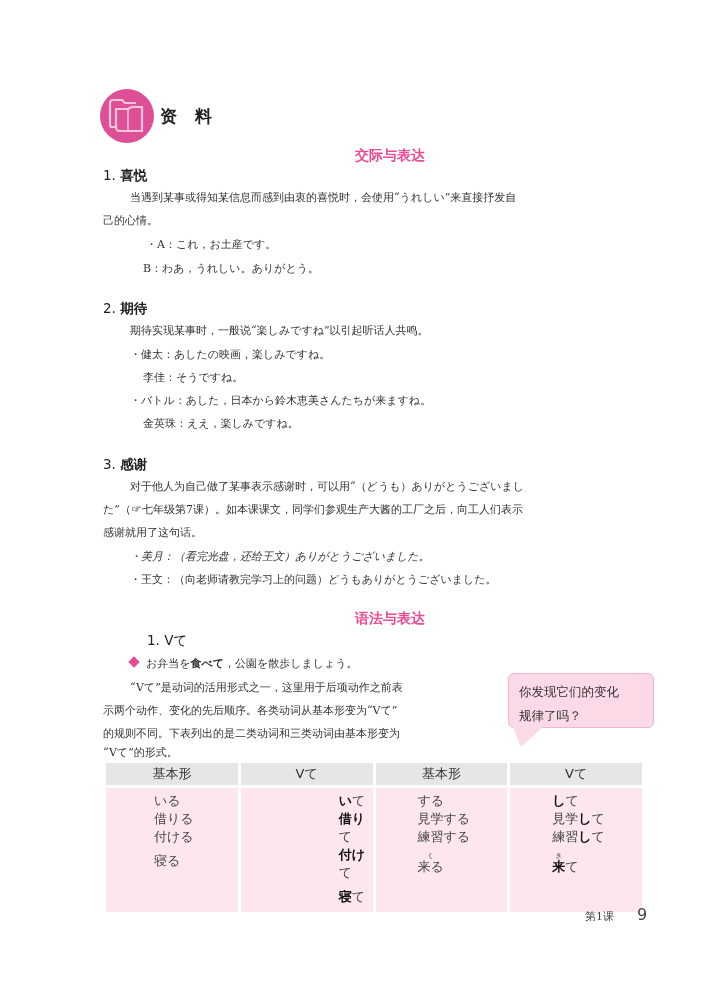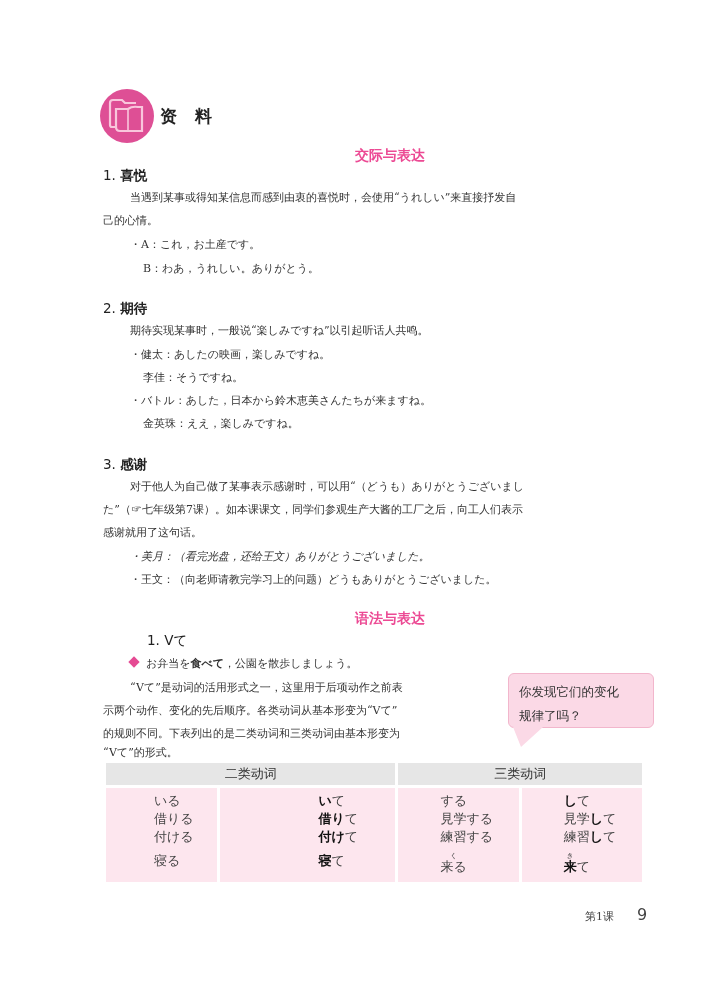--- a/index.html
+++ b/index.html
@@ -52,21 +52,21 @@
 </div>
 
 <div class="section-heading sec1-heading">交际与表达</div>
 
 <div class="item-title" style="left:103px; top:167px;">
   <span>1.</span>
   <span class="zh">喜悦</span>
 </div>
 <div class="line" style="left:130px; top:190px;">当遇到某事或得知某信息而感到由衷的喜悦时，会使用“うれしい”来直接抒发自</div>
 <div class="line" style="left:103px; top:213px;">己的心情。</div>
-<div class="line" style="left:130px; top:237px;">・A：これ，お土産です。</div>
+<div class="line" style="left:146px; top:237px;">・A：これ，お土産です。</div>
 <div class="line" style="left:143px; top:261px;">B：わあ，うれしい。ありがとう。</div>
 
 <div class="item-title" style="left:103px; top:300px;">
   <span>2.</span>
   <span class="zh">期待</span>
 </div>
 <div class="line" style="left:130px; top:323px;">期待实现某事时，一般说“楽しみですね”以引起听话人共鸣。</div>
 <div class="line" style="left:130px; top:347px;">・健太：あしたの映画，楽しみですね。</div>
 <div class="line" style="left:143px; top:370px;">李佳：そうですね。</div>
 <div class="line" style="left:130px; top:393px;">・バトル：あした，日本から鈴木恵美さんたちが来ますね。</div>
@@ -97,23 +97,25 @@
 <div class="line" style="left:103px; top:741px; top:745px;">“Vて”的形式。</div>
 
 <div class="bubble">
   <div>你发现它们的变化</div>
   <div>规律了吗？</div>
 </div>
 <div class="bubble-tail"></div>
 
 <table class="verb-table">
   <tbody>
-      <tr>
-    <th colspan="2">二类动词</th>
-    <th colspan="2">三类动词</th>
+  <tr>
+    <th style="width:25%">基本形</th>
+    <th style="width:25%">Vて</th>
+    <th style="width:25%">基本形</th>
+    <th style="width:25%">Vて</th>
   </tr>
   <tr>
     <td class="c1">
       <div>いる</div>
       <div>借りる</div>
       <div>付ける</div>
       <span class="gap"></span>
       <div>寝る</div>
     </td>
     <td class="c2">

